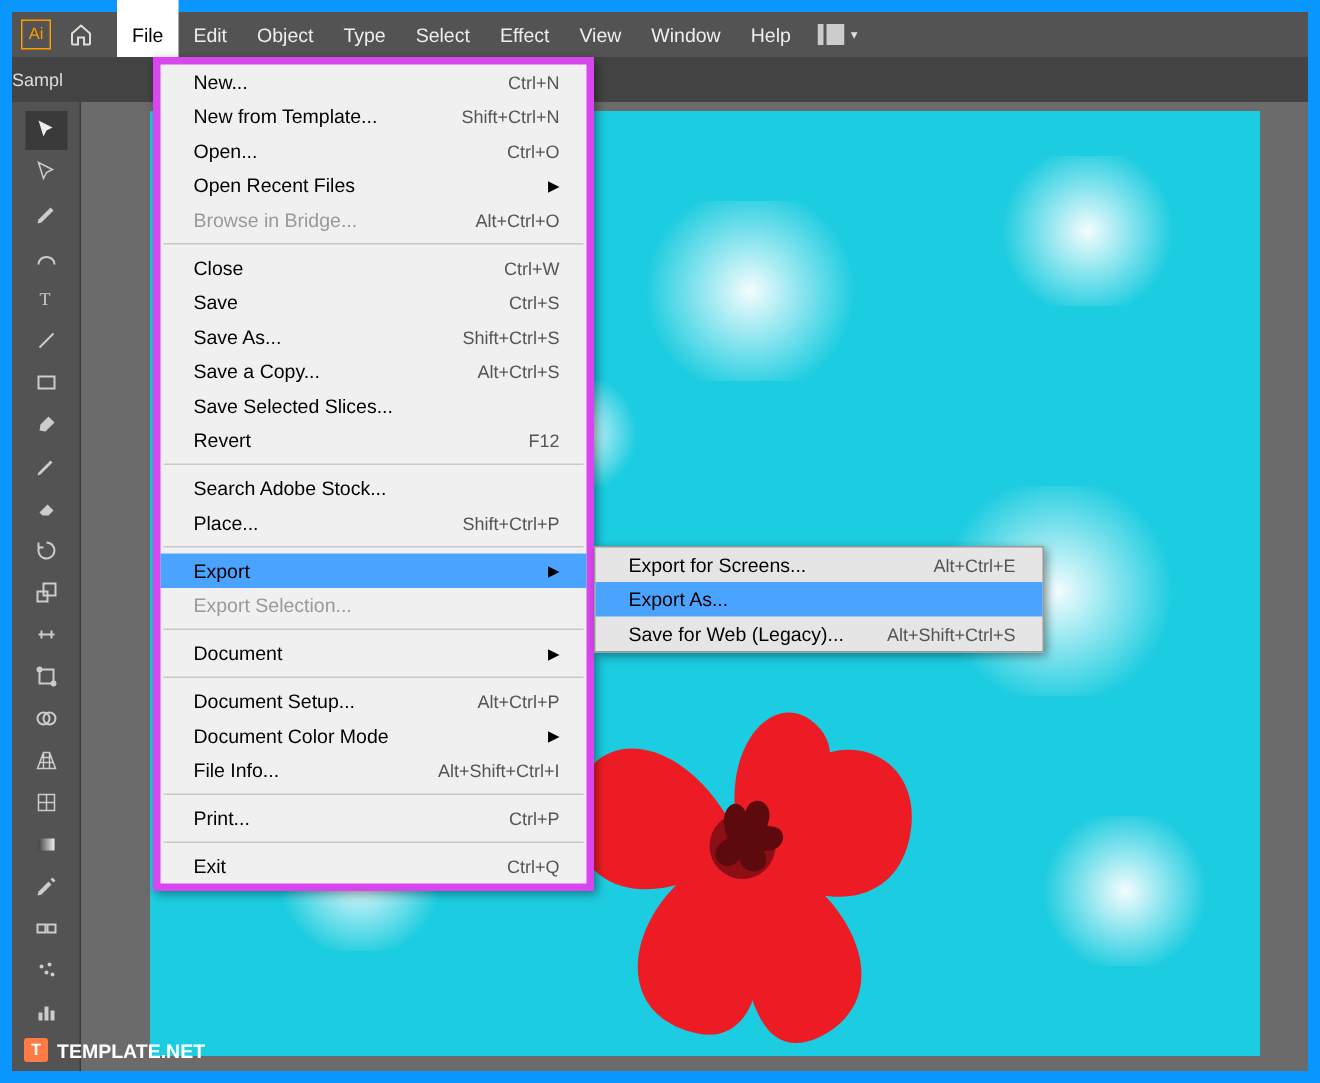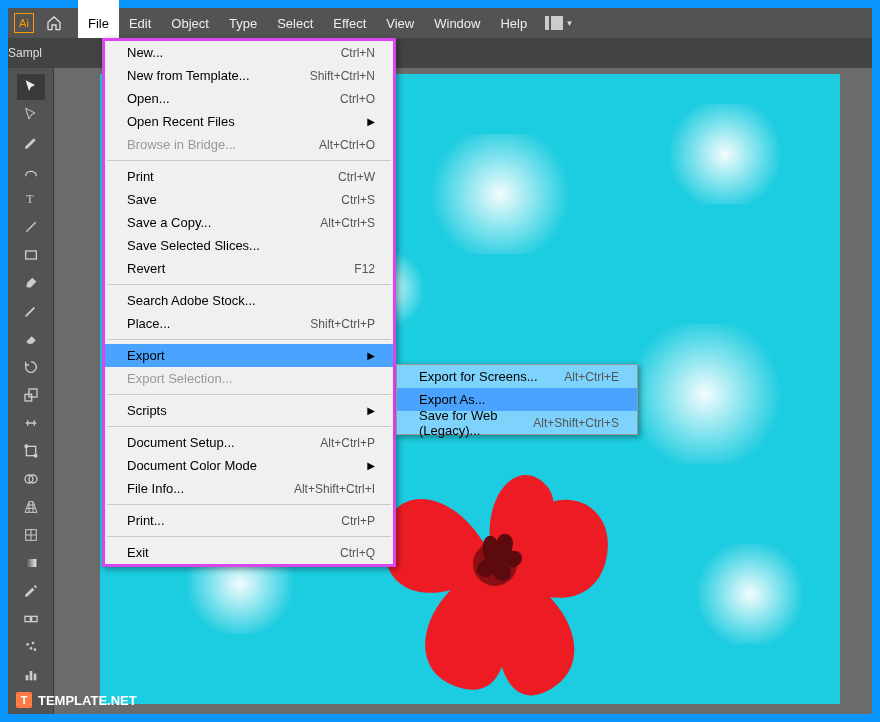--- a/index.html
+++ b/index.html
@@ -109,21 +109,21 @@
   .flower {
     position: absolute;
     left: 235px; top: 340px;
     width: 320px; height: 290px;
   }
   .dropdown {
     position: absolute;
     top: 30px; left: 94px;
     width: 294px;
     background: #f0f0f0;
-    border: 3px solid #d946ef;
+    border: 5px solid #d946ef;
     box-shadow: 2px 2px 6px rgba(0,0,0,0.4);
     z-index: 100;
     font-size: 13px;
     color: #000;
   }
   .dd-item {
     height: 23px;
     display: flex;
     align-items: center;
     padding: 0 18px 0 22px;
@@ -135,22 +135,22 @@
   .dd-item .shortcut { color: #555; font-size: 12px; }
   .dd-item .arrow { font-size: 10px; }
   .dd-sep {
     height: 1px;
     background: #c8c8c8;
     margin: 4px 2px;
   }
   .submenu {
     position: absolute;
     top: 356px; left: 388px;
-    width: 242px;
-    background: #7dd3fc;
+    width: 300px;
+    background: #e5e5e5;
     border: 1px solid #999;
     box-shadow: 2px 2px 6px rgba(0,0,0,0.4);
     z-index: 101;
     font-size: 13px;
   }
   .watermark {
     position: absolute;
     bottom: 14px; left: 16px;
     color: #fff;
     font-weight: 600;
@@ -379,26 +379,30 @@
       <div class="dd-item">
         <span>Open Recent Files</span>
         <span class="arrow">▶</span>
       </div>
       <div class="dd-item disabled">
         <span>Browse in Bridge...</span>
         <span class="shortcut">Alt+Ctrl+O</span>
       </div>
       <div class="dd-sep"></div>
       <div class="dd-item">
-        <span>Print</span>
+        <span>Close</span>
         <span class="shortcut">Ctrl+W</span>
       </div>
       <div class="dd-item">
         <span>Save</span>
         <span class="shortcut">Ctrl+S</span>
+      </div>
+      <div class="dd-item">
+        <span>Save As...</span>
+        <span class="shortcut">Shift+Ctrl+S</span>
       </div>
       <div class="dd-item">
         <span>Save a Copy...</span>
         <span class="shortcut">Alt+Ctrl+S</span>
       </div>
       <div class="dd-item">
         <span>Save Selected Slices...</span>
       </div>
       <div class="dd-item">
         <span>Revert</span>
@@ -415,21 +419,21 @@
       <div class="dd-sep"></div>
       <div class="dd-item highlight">
         <span>Export</span>
         <span class="arrow">▶</span>
       </div>
       <div class="dd-item disabled">
         <span>Export Selection...</span>
       </div>
       <div class="dd-sep"></div>
       <div class="dd-item">
-        <span>Scripts</span>
+        <span>Document</span>
         <span class="arrow">▶</span>
       </div>
       <div class="dd-sep"></div>
       <div class="dd-item">
         <span>Document Setup...</span>
         <span class="shortcut">Alt+Ctrl+P</span>
       </div>
       <div class="dd-item">
         <span>Document Color Mode</span>
         <span class="arrow">▶</span>

